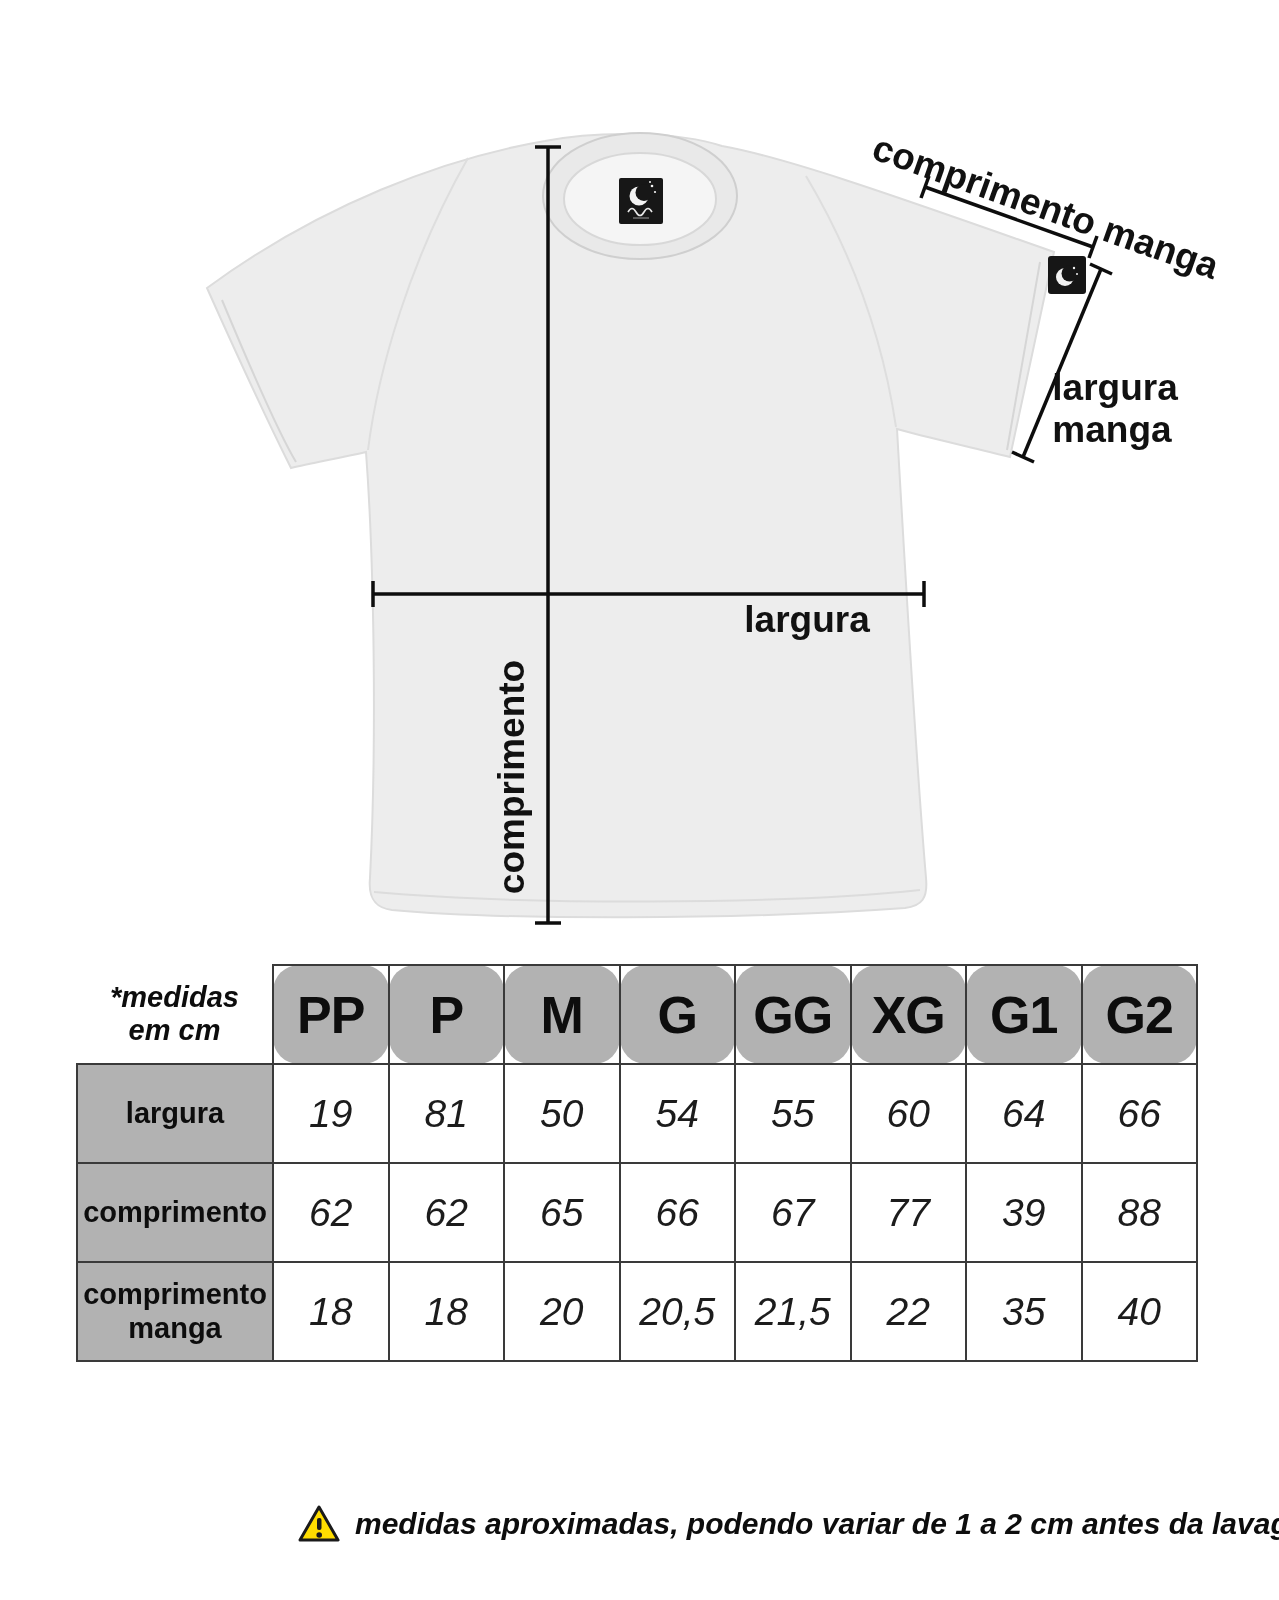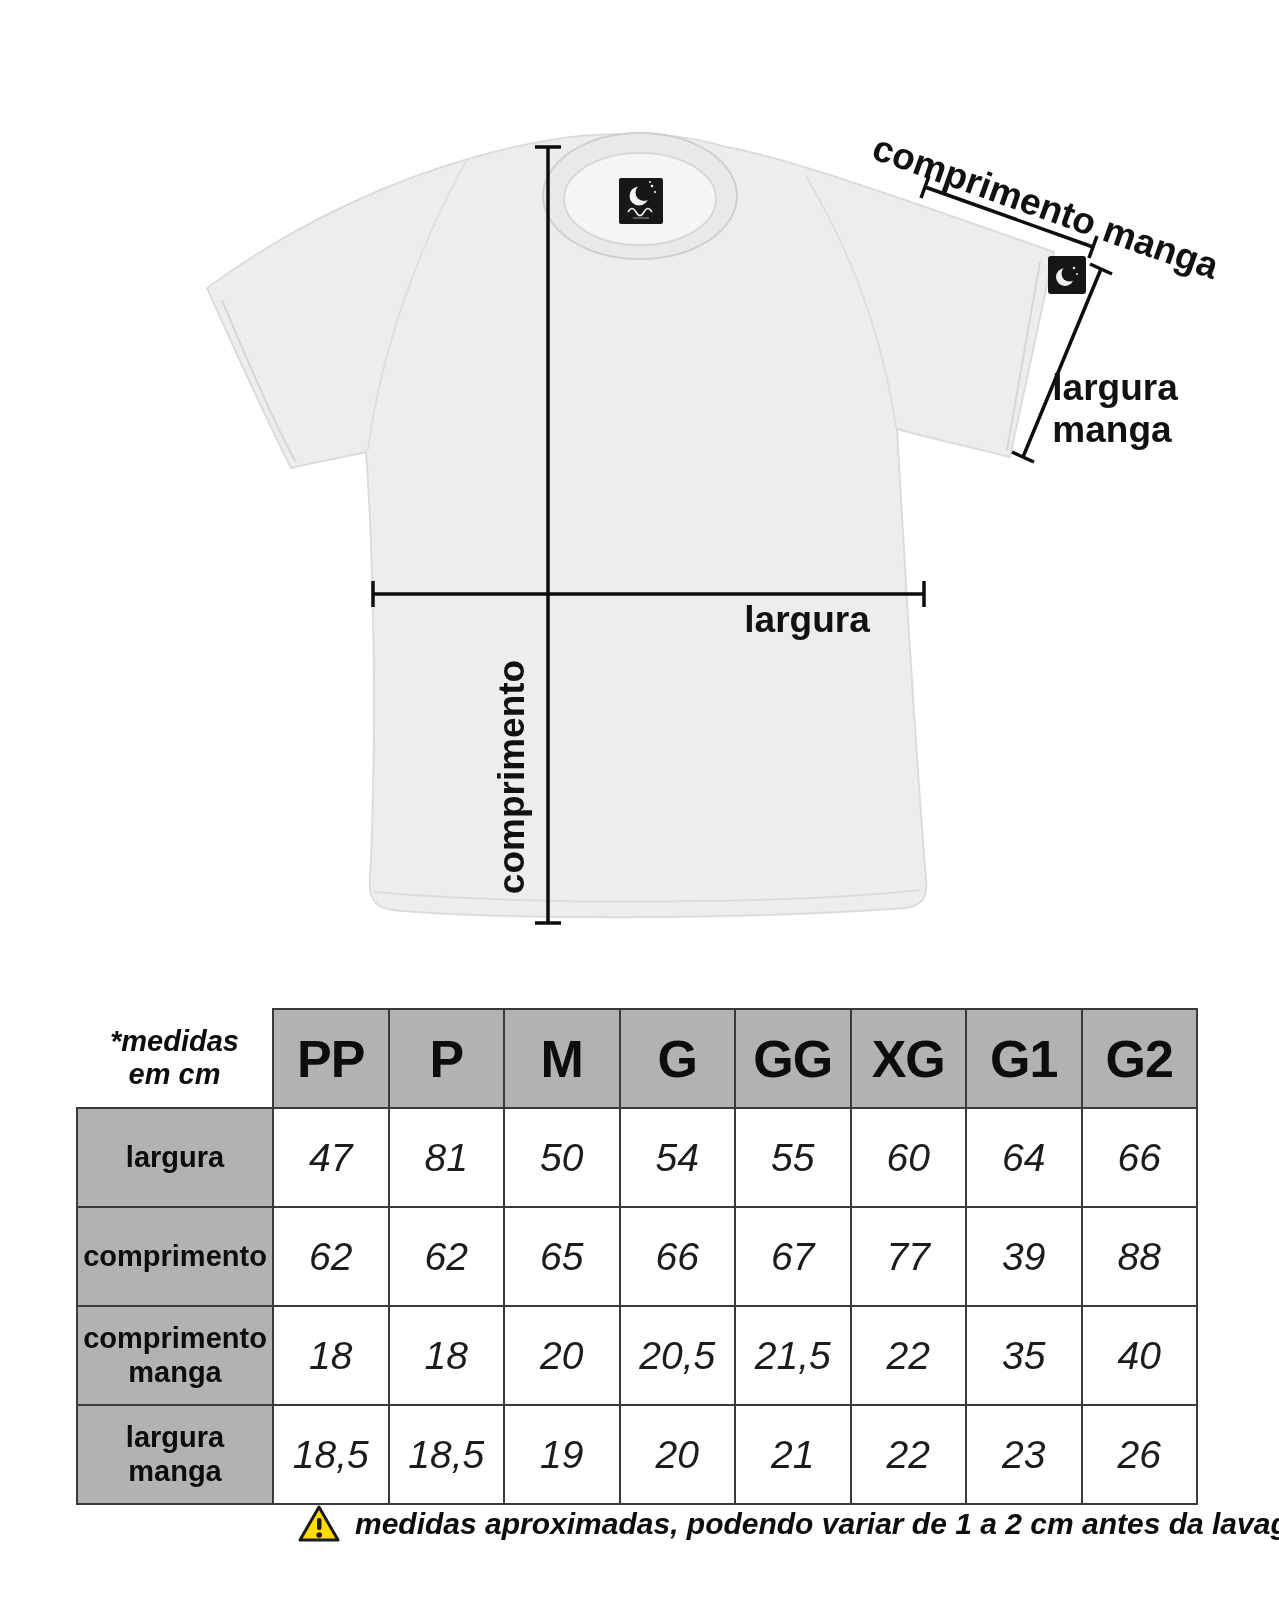--- a/index.html
+++ b/index.html
@@ -4,30 +4,30 @@
 <style>
   html,body{margin:0;padding:0;background:#ffffff;}
   .canvas{
     position:relative;width:1279px;height:1600px;background:#ffffff;
     font-family:"Liberation Sans",sans-serif;color:#111;overflow:hidden;
   }
   .shirt-svg{position:absolute;left:0;top:0;width:1279px;height:965px;}
   .diagram-label{font-family:"Liberation Sans",sans-serif;font-weight:600;fill:#111;}
 
   
-  .table-wrap{position:absolute;left:76px;top:1008px;}
+  .table-wrap{position:absolute;left:76px;top:964px;}
   table.size-table{border-collapse:collapse;table-layout:fixed;}
   table.size-table th,table.size-table td{
     text-align:center;vertical-align:middle;padding:0;
   }
   th.size,td.rowlabel,td.val{border:2.5px solid #3a3a3a;}
   th.corner{border:none;background:#ffffff;}
   th.size{
     background:#b2b2b2;height:97px;
-    font-size:52px;font-weight:700;color:#0d0d0d;letter-spacing:-1px;
+    font-size:52px;font-weight:700;color:#0d0d0d;letter-spacing:-1px;border-radius:26px;
   }
   th.corner{font-style:italic;font-weight:700;font-size:29px;line-height:1.15;color:#0d0d0d;}
   td.rowlabel{
     background:#b2b2b2;height:97px;
     font-size:29px;font-weight:600;line-height:1.15;color:#0d0d0d;
   }
   td.val{
     background:#ffffff;font-style:italic;font-weight:400;
     font-size:39px;color:#1c1c1c;
   }
@@ -149,21 +149,21 @@
             <th class="size">G</th>
             <th class="size">GG</th>
             <th class="size">XG</th>
             <th class="size">G1</th>
             <th class="size">G2</th>
           </tr>
         </thead>
         <tbody>
           <tr>
             <td class="rowlabel">largura</td>
-            <td class="val">47</td>
+            <td class="val">19</td>
             <td class="val">81</td>
             <td class="val">50</td>
             <td class="val">54</td>
             <td class="val">55</td>
             <td class="val">60</td>
             <td class="val">64</td>
             <td class="val">66</td>
           </tr>
           <tr>
             <td class="rowlabel">comprimento</td>
@@ -180,31 +180,20 @@
             <td class="rowlabel">comprimento manga</td>
             <td class="val">18</td>
             <td class="val">18</td>
             <td class="val">20</td>
             <td class="val">20,5</td>
             <td class="val">21,5</td>
             <td class="val">22</td>
             <td class="val">35</td>
             <td class="val">40</td>
           </tr>
-          <tr>
-            <td class="rowlabel">largura manga</td>
-            <td class="val">18,5</td>
-            <td class="val">18,5</td>
-            <td class="val">19</td>
-            <td class="val">20</td>
-            <td class="val">21</td>
-            <td class="val">22</td>
-            <td class="val">23</td>
-            <td class="val">26</td>
-          </tr>
         </tbody>
       </table>
   </div>
 
   <div class="footer-note">
     <svg class="warning-icon" width="44" height="40" viewBox="0 0 44 40">
       <path d="M 22 3 L 41 36 L 3 36 Z" fill="#ffdd00" stroke="#1a1a1a" stroke-width="3" stroke-linejoin="round"></path>
       <rect x="20" y="14" width="4.5" height="12" rx="2" fill="#1a1a1a"></rect>
       <circle cx="22.2" cy="31" r="2.8" fill="#1a1a1a"></circle>
     </svg>

